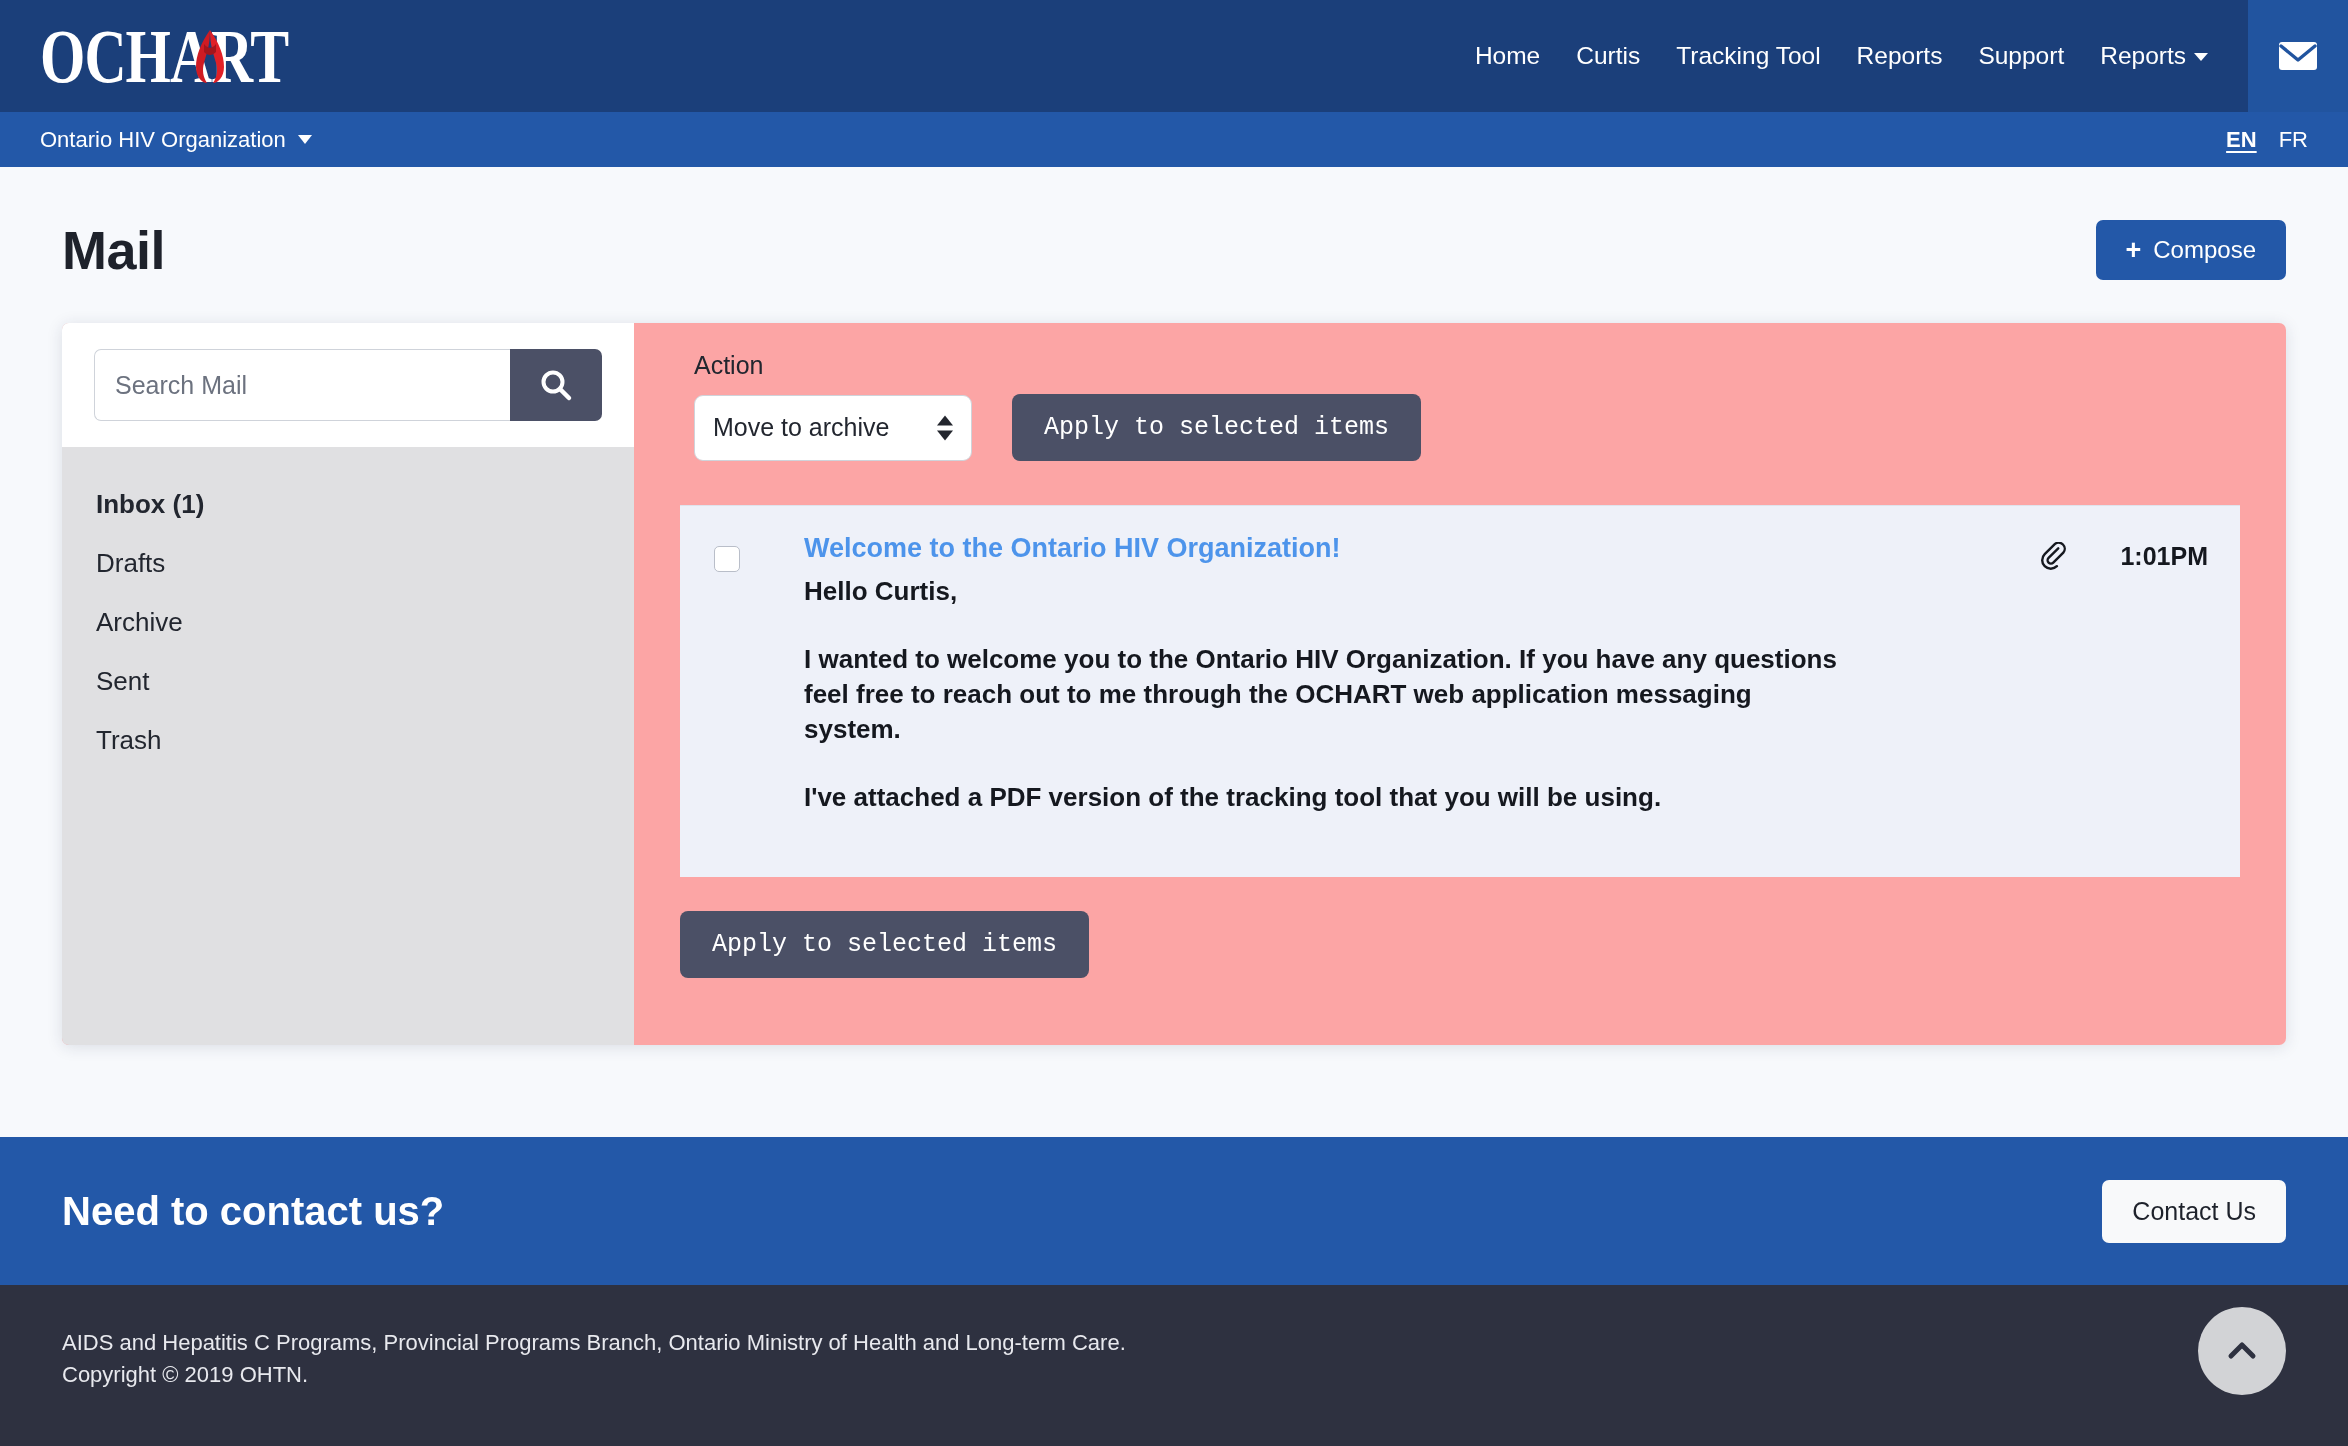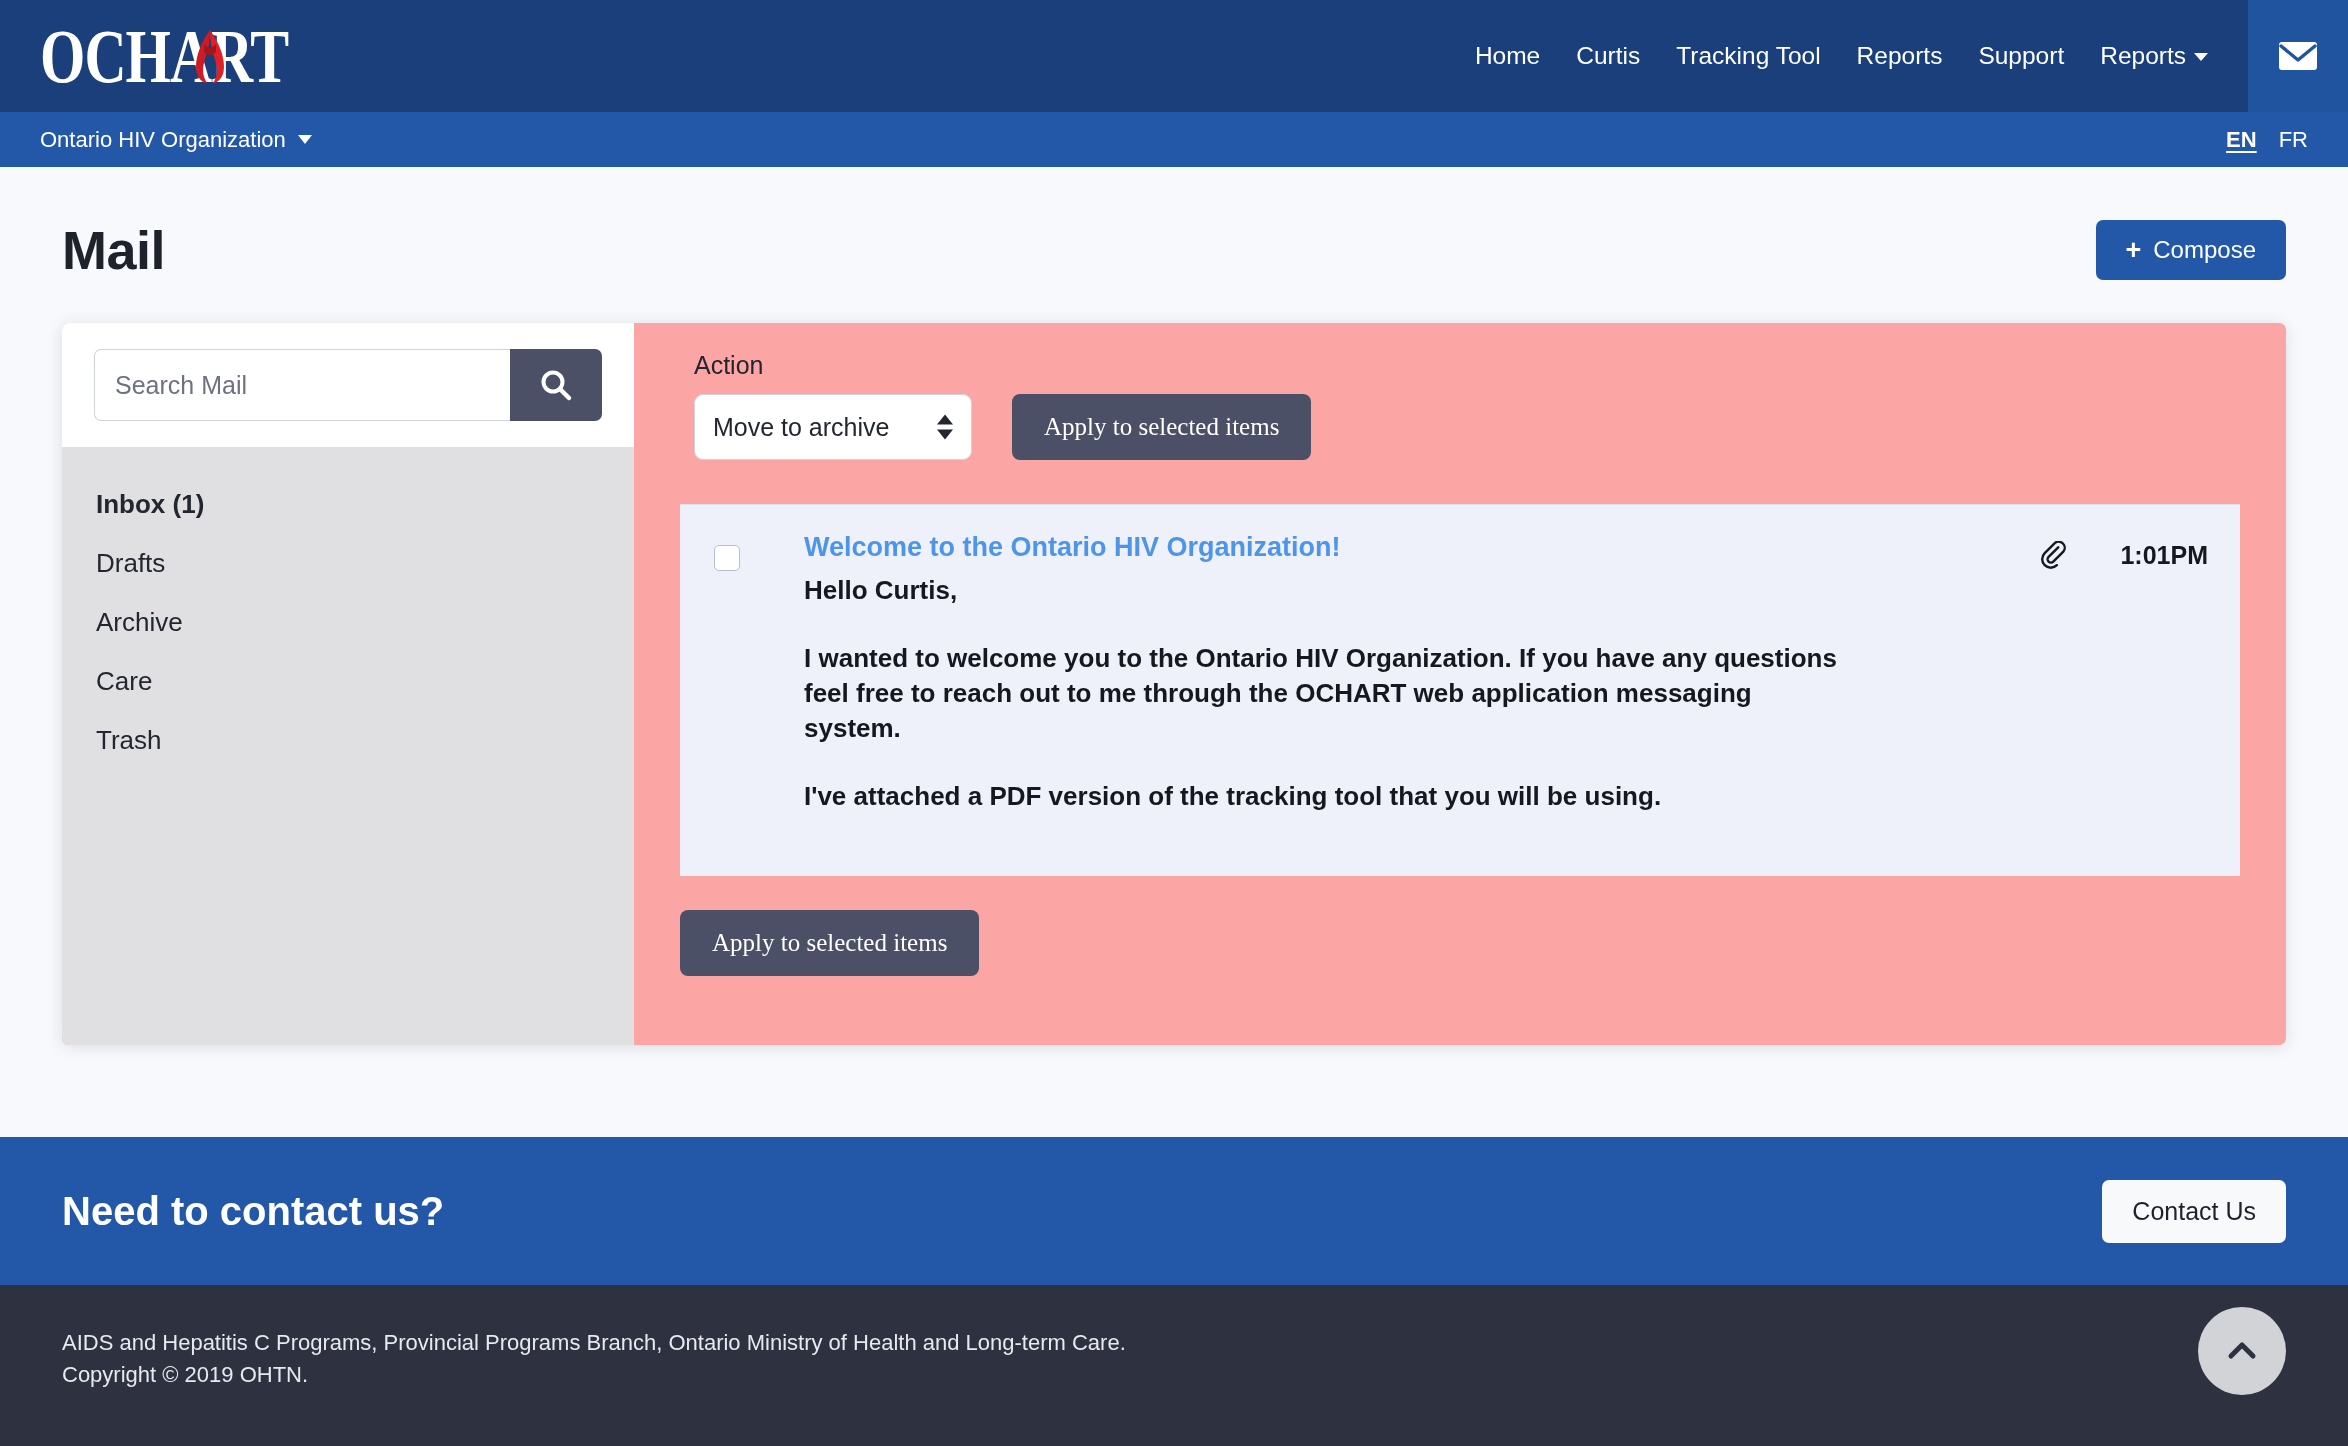--- a/index.html
+++ b/index.html
@@ -204,21 +204,21 @@
   .stepper i.down { border-top: 10px solid #23262e; }
 
   .apply-btn {
     background: #4b5066;
     color: #ffffff;
     border: none;
     border-radius: 8px;
     font-size: 25px;
     padding: 19px 32px;
     cursor: pointer;
-    font-family: Liberation Serif, serif;
+    font-family: Liberation Mono, monospace;
   }
 
   .mail-row {
     margin-top: 44px;
     background: #eef1f9;
     border-top: 1px solid #dfe3ec;
     display: flex;
     padding: 26px 22px 30px 26px;
     min-height: 372px;
   }
@@ -352,21 +352,21 @@
             <circle cx="15" cy="15" r="9.5" fill="none" stroke="#ffffff" stroke-width="4"></circle>
             <line x1="22" y1="22" x2="31" y2="31" stroke="#ffffff" stroke-width="4.5" stroke-linecap="round"></line>
           </svg>
         </button>
       </div>
     </div>
     <div class="folders">
       <div class="folder active">Inbox (1)</div>
       <div class="folder">Drafts</div>
       <div class="folder">Archive</div>
-      <div class="folder">Care</div>
+      <div class="folder">Sent</div>
       <div class="folder">Trash</div>
     </div>
   </div>
 
   <div class="pane">
     <div class="action-label">Action</div>
     <div class="action-row">
       <div class="select-box">
         <span>Move to archive</span>
         <span class="stepper">

